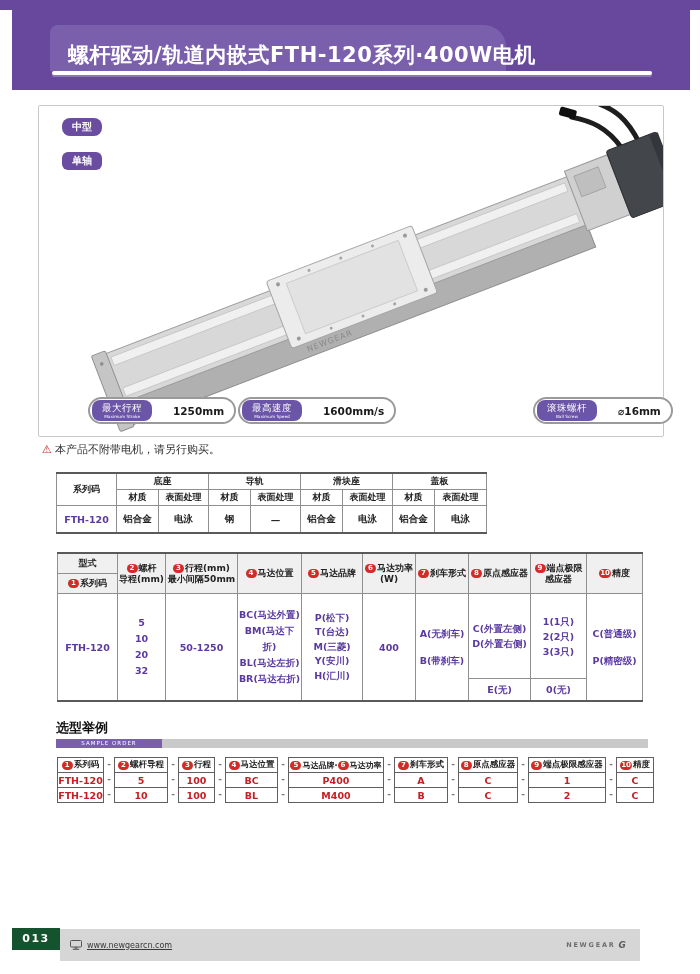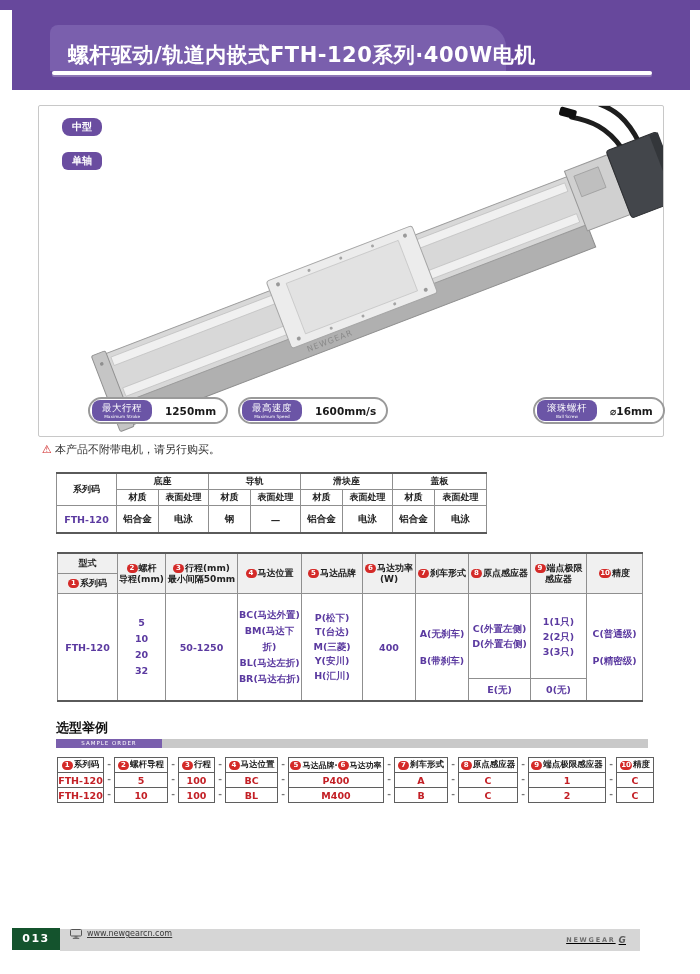--- a/index.html
+++ b/index.html
@@ -21,21 +21,21 @@
          font-size:10px;font-weight:bold;text-align:center;line-height:18px;}
   .badge-1{top:12px;border-radius:8px;} .badge-2{top:46px;}
   .product-svg{position:absolute;left:0;top:0;width:624px;height:330px;}
 
   .pill{position:absolute;top:291px;height:27px;display:flex;align-items:center;background:#fff;
         border:2px solid #9a9a9a;border-radius:15px;padding:1px 2px;box-sizing:border-box;}
   .pill-label{background:#6b55a6;border-radius:8px;min-width:56px;height:21px;display:flex;flex-direction:column;
               align-items:center;justify-content:center;color:#fff;padding:0 2px;}
   .pill-cn{font-size:9.5px;font-weight:normal;line-height:10px;letter-spacing:.5px;}
   .pill-en{font-size:5px;line-height:6px;transform:scale(.85);white-space:nowrap;}
-  .pill-value{font-size:10.5px;font-weight:bold;color:#1a1a1a;padding:0 8px 0 13px;white-space:nowrap;}
+  .pill-value{font-size:10.5px;font-weight:bold;color:#1a1a1a;padding:0 8px 0 21px;white-space:nowrap;}
   .pill-1{left:49px;} .pill-2{left:199px;} .pill-3{left:349px;} .pill-4{left:494px;}
 
   .note{position:absolute;left:42px;top:442px;font-size:11px;color:#333;}
   .warn-icon{color:#cf2222;font-size:11px;margin-right:3px;}
 
   
   table{border-collapse:collapse;table-layout:fixed;}
   td{border:1px solid #8f8f8f;text-align:center;vertical-align:middle;padding:0;}
 
   
@@ -75,22 +75,22 @@
   .so-cell + .so-cell{margin-top:-1px;}
   .so-h{font-size:8.5px;font-weight:bold;color:#222;white-space:nowrap;}
   .so-v{font-size:9.5px;font-weight:bold;color:#c32026;}
   .so-dash{width:10px;display:flex;flex-direction:column;}
   .so-dash span{height:16px;line-height:15px;text-align:center;font-size:9px;font-weight:bold;color:#777;}
   .so-dash span + span{margin-top:-1px;}
 
   
   .footer-page{position:absolute;left:12px;top:928px;width:48px;height:22px;background:#14532d;color:#fff;
                font-size:11px;font-weight:bold;text-align:center;line-height:22px;letter-spacing:1.5px;}
-  .footer-bar{position:absolute;left:60px;top:929px;width:580px;height:22px;background:#d6d6d6;
-              display:flex;padding:0 14px 0 10px;box-sizing:border-box;text-decoration:underline;}
+  .footer-bar{position:absolute;left:60px;top:929px;width:580px;height:32px;background:#d6d6d6;
+              display:flex;align-items:center;padding:0 14px 0 10px;box-sizing:border-box;}
   .site-link{font-size:8px;color:#3a3a3a;text-decoration:underline;margin-left:5px;}
   .footer-brand{margin-left:auto;display:flex;align-items:center;}
   .brand-text{font-size:6.5px;font-weight:bold;color:#6e6e6e;letter-spacing:1.8px;}
   .brand-mark{font-size:9px;font-weight:bold;font-style:italic;color:#5c5c5c;margin-left:3px;}
 </style>
 </head>
 <body>
 
 <div class="top-strip"></div>
 <div class="header-block">

